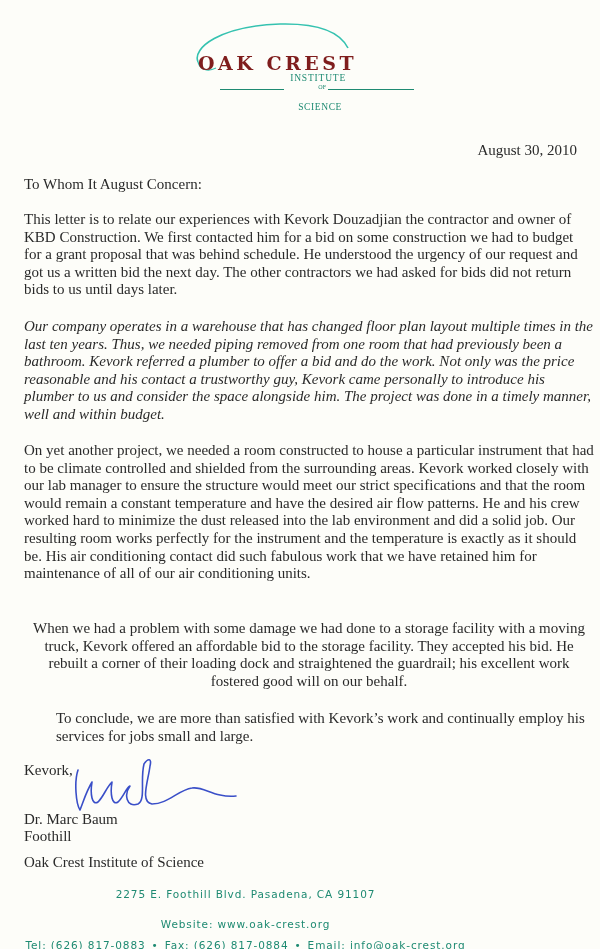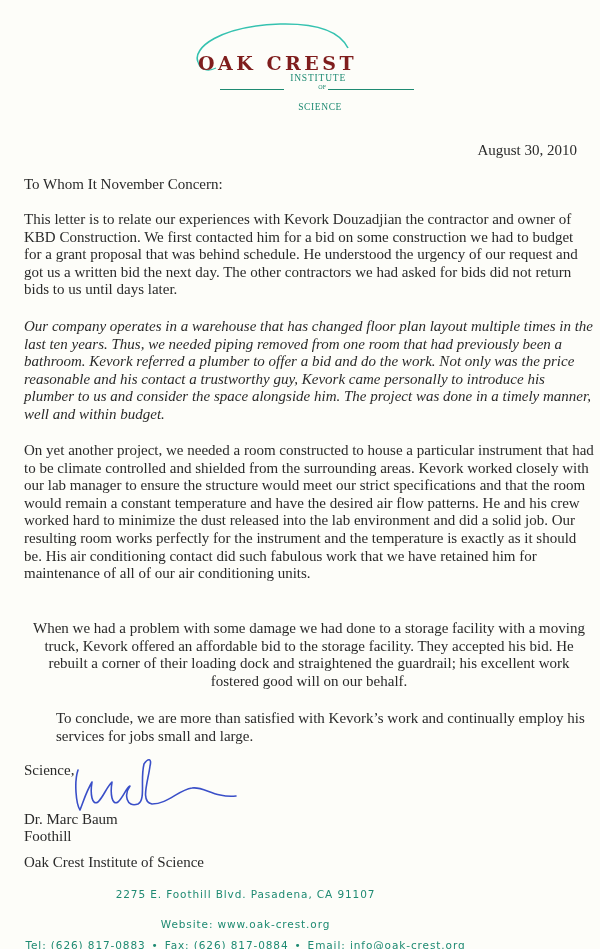--- a/index.html
+++ b/index.html
@@ -109,29 +109,29 @@
   <div class="logo-main">OAK CREST</div>
   <div class="logo-sub logo-institute">INSTITUTE</div>
   <div class="logo-rule" style="left:30px;width:64px;"></div>
   <div class="logo-sub logo-of">OF</div>
   <div class="logo-rule" style="left:138px;width:86px;"></div>
   <div class="logo-sub logo-science">SCIENCE</div>
 </div>
 
 <div class="date">August 30, 2010</div>
 
-<p class="letter-text salutation">To Whom It November Concern:</p>
+<p class="letter-text salutation">To Whom It August Concern:</p>
 
 <p class="letter-text p1">This letter is to relate our experiences with Kevork Douzadjian the contractor and owner of KBD Construction. We first contacted him for a bid on some construction we had to budget for a grant proposal that was behind schedule.  He understood the urgency of our request and got us a written bid the next day.  The other contractors we had asked for bids did not return bids to us until days later.</p>
 <p class="letter-text p2">Our company operates in a warehouse that has changed floor plan layout multiple times in the last ten years.  Thus, we needed piping removed from one room that had previously been a bathroom.  Kevork referred a plumber to offer a bid and do the work.  Not only was the price reasonable and his contact a trustworthy guy, Kevork came personally to introduce his plumber to us and consider the space alongside him.  The project was done in a timely manner, well and within budget.</p>
 <p class="letter-text p3">On yet another project, we needed a room constructed to house a particular instrument that had to be climate controlled and shielded from the surrounding areas.  Kevork worked closely with our lab manager to ensure the structure would meet our strict specifications and that the room would remain a constant temperature and have the desired air flow patterns.  He and his crew worked hard to minimize the dust released into the lab environment and did a solid job.  Our resulting room works perfectly for the instrument and the temperature is exactly as it should be. His air conditioning contact did such fabulous work that we have retained him for maintenance of all of our air conditioning units.</p>
 <p class="letter-text p4">When we had a problem with some damage we had done to a storage facility with a moving truck, Kevork offered an affordable bid to the storage facility.  They accepted his bid.  He rebuilt a corner of their loading dock and straightened the guardrail; his excellent work fostered good will on our behalf.</p>
 <p class="letter-text p5">To conclude, we are more than satisfied with Kevork’s work and continually employ his services for jobs small and large.</p>
 
-<p class="letter-text closing">Science,</p>
+<p class="letter-text closing">Kevork,</p>
 
 <svg class="signature" viewBox="0 0 180 70">
   <path d="M10 18 C 6 30, 8 52, 12 58 C 16 48, 18 40, 24 30 C 22 42, 24 54, 30 50 C 36 44, 38 36, 44 30 C 42 42, 44 54, 50 50 C 56 44, 58 36, 62 34 C 56 42, 58 56, 70 52 C 78 48, 72 28, 76 12 C 80 6, 84 6, 82 14 C 80 30, 72 50, 84 52 C 100 52, 110 38, 124 36 C 136 34, 146 46, 168 44" fill="none" stroke="#3a4fc8" stroke-width="1.6" stroke-linecap="round" stroke-linejoin="round"></path>
 </svg>
 
 <p class="letter-text sig-name">Dr. Marc Baum</p>
 <p class="letter-text sig-title">Foothill</p>
 <p class="letter-text sig-org">Oak Crest Institute of Science</p>
 
 <div class="footer footer-address">2275 E. Foothill Blvd. Pasadena, CA 91107</div>

